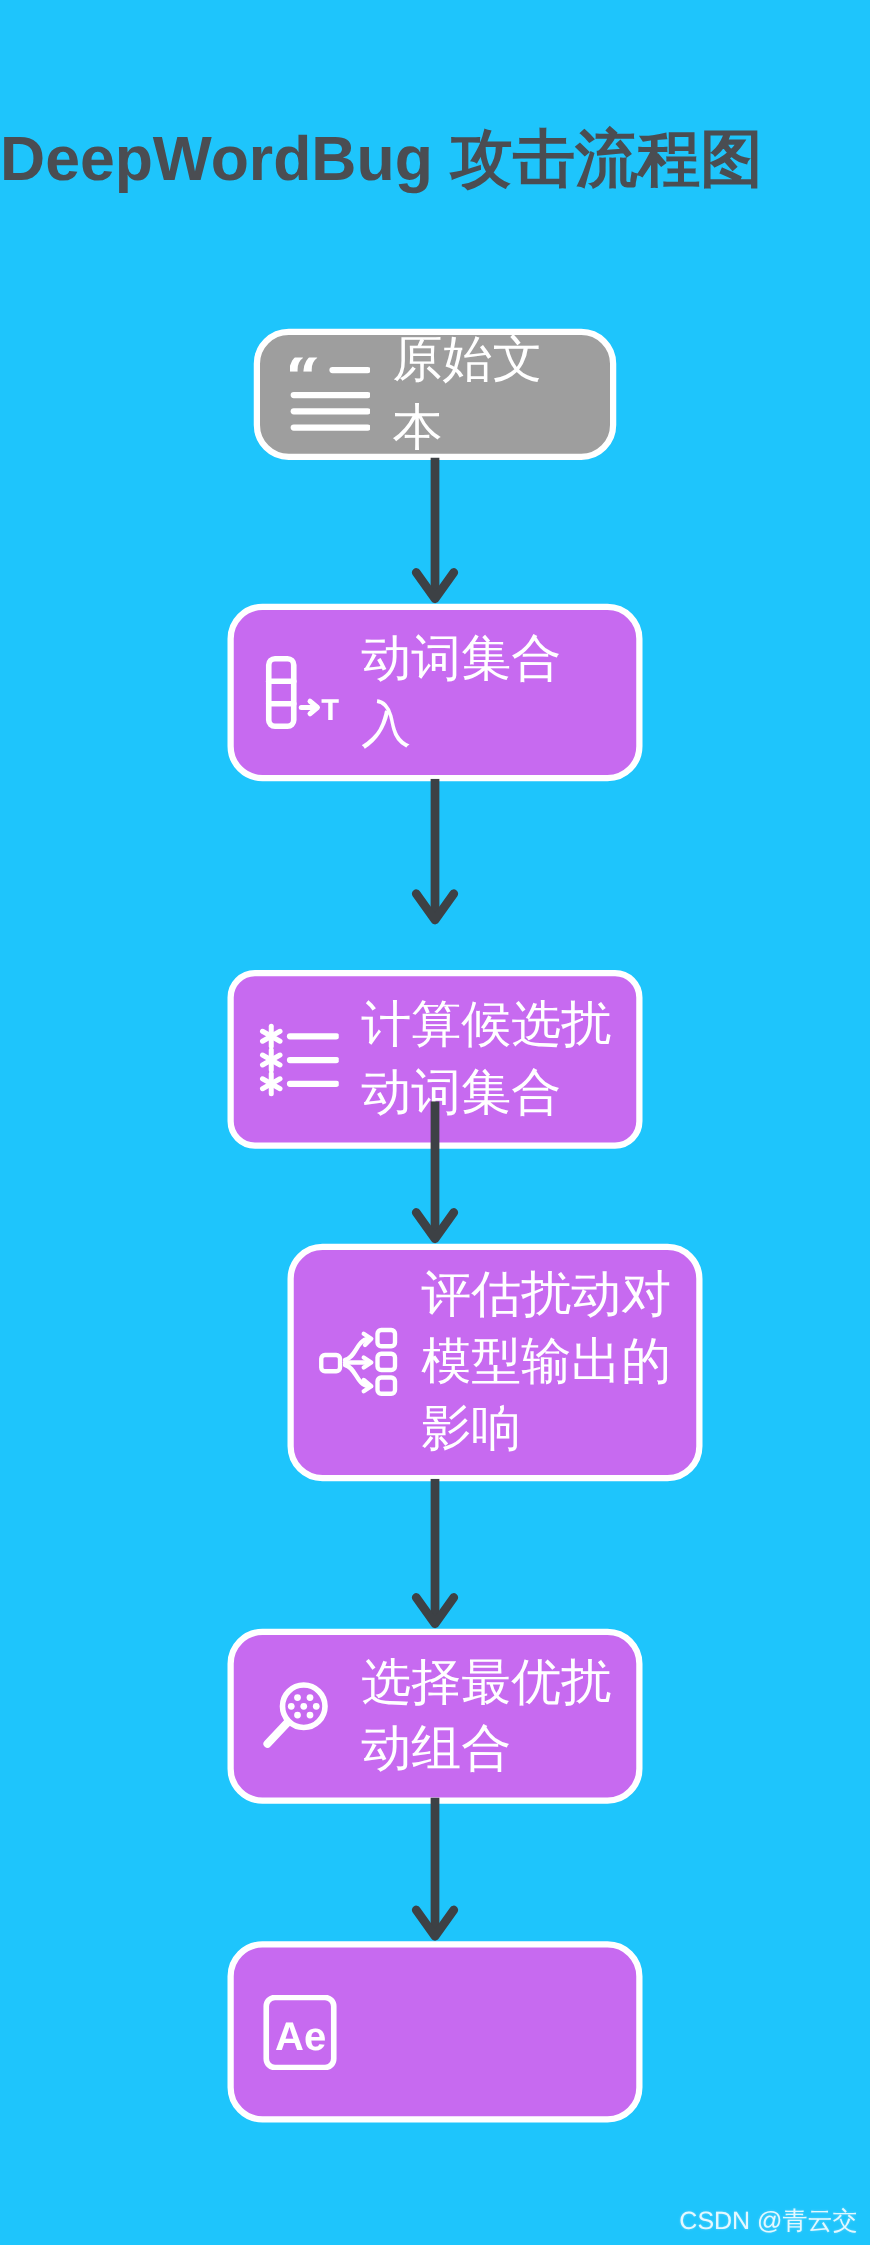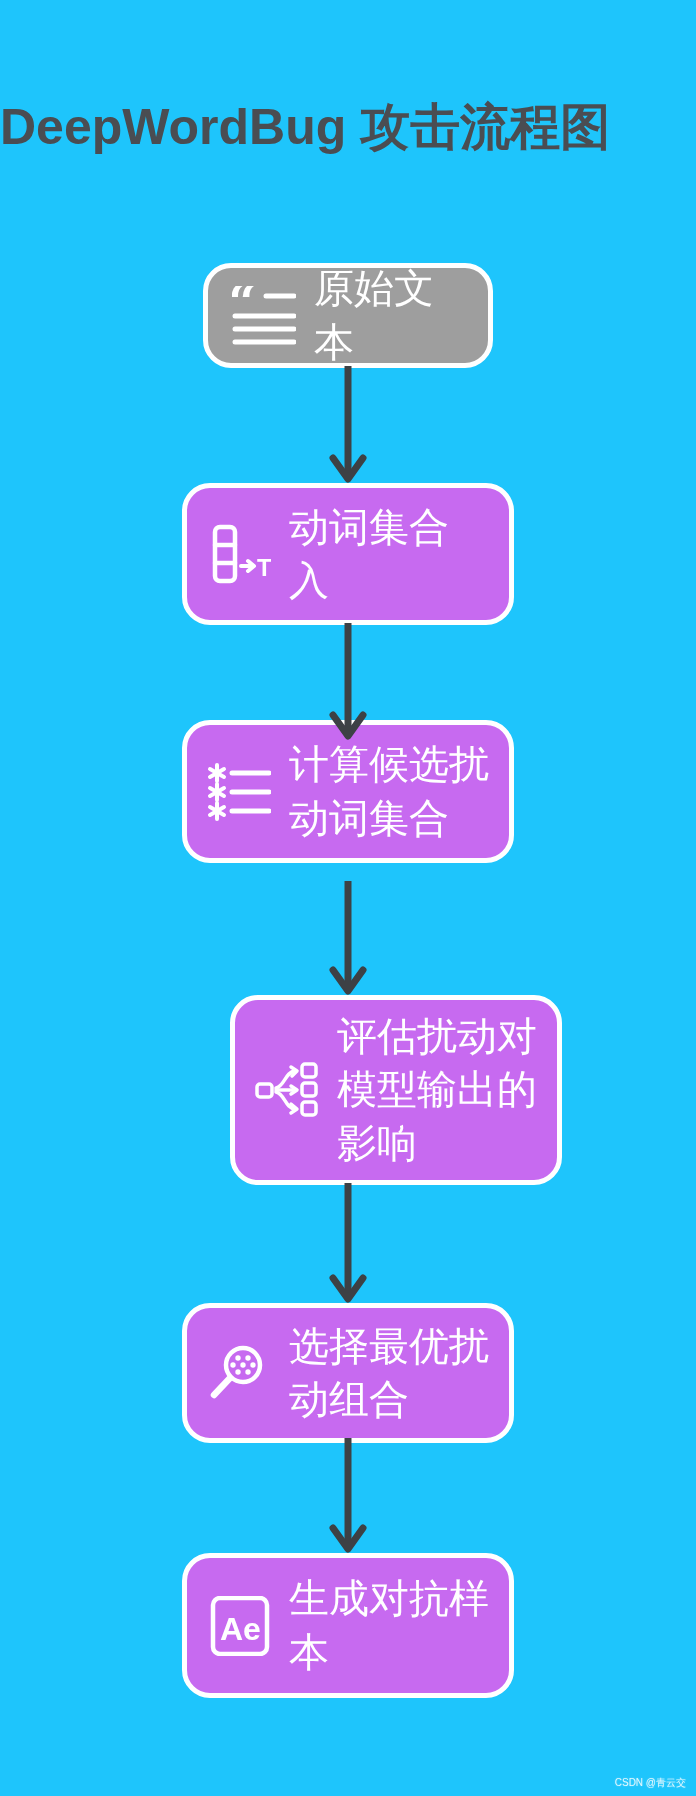--- a/index.html
+++ b/index.html
@@ -23,21 +23,21 @@
     box-sizing:border-box;
     border:5px solid var(--border,#FFFFFF);
     border-radius:28px;
     background:var(--node_purple,#C76AF0);
     padding:0 16px 0 20px;
     color:var(--text,#FFFFFF);
   }
   .step.gray{background:var(--node_gray,#9E9E9E);}
   .step-1{left:203px;top:263px;width:290px;height:105px;padding-left:24px;}
   .step-2{left:182px;top:483px;width:332px;height:142px;}
-  .step-3{left:182px;top:720px;width:332px;height:143px;}
+  .step-3{left:182px;top:776px;width:332px;height:143px;border-radius:22px;}
   .step-4{left:182px;top:995px;width:332px;height:190px;margin-left:48px;}
   .step-5{left:182px;top:1303px;width:332px;height:140px;}
   .step-6{left:182px;top:1553px;width:332px;height:145px;}
   .step-icon{flex:0 0 auto;width:64px;height:60px;}
   .step-label{
     font-size:40px;line-height:1.33;
     white-space:pre-line;
     color:var(--text,#FFFFFF);
   }
   .arrow{position:absolute;left:324px;width:48px;}
@@ -46,21 +46,21 @@
   .a3{top:881px;height:114px;}
   .a4{top:1183px;height:120px;}
   .a5{top:1438px;height:115px;}
   .arrow svg{display:block;}
   .arrow-line{stroke:var(--arrow,#3D4145);stroke-width:7;}
   .arrow-head{fill:none;stroke:var(--arrow,#3D4145);stroke-width:7;stroke-linecap:round;stroke-linejoin:round;}
   .iw{stroke:#fff;fill:none;stroke-linecap:round;stroke-linejoin:round;}
   .ifill{fill:#fff;stroke:none;}
   .watermark{
     position:absolute;right:10px;bottom:6px;
-    font-size:10px;
+    font-size:20px;
     color:rgba(255,255,255,0.85);
     text-shadow:0 0 2px rgba(255,255,255,0.35);
   }
 </style>
 </head>
 <body>
 
 <div class="canvas">
 
   <div class="title">DeepWordBug 攻击流程图</div>
@@ -144,22 +144,20 @@
     </svg>
     <div class="step-label">选择最优扰
 动组合</div>
   </div>
 
   <div class="step step-6">
     <svg class="step-icon" viewBox="0 0 64 60">
       <rect class="iw" stroke-width="4.5" x="6" y="2" width="54" height="56" rx="7"></rect>
       <text x="13" y="44" font-size="32" font-weight="bold" fill="#fff" font-family="Liberation Sans, sans-serif">Ae</text>
     </svg>
-    <div class="step-label">生成对抗样
-本</div>
   </div>
 
   <div class="arrow a1">
       <svg width="48" height="117" viewBox="0 0 48 117">
         <line class="arrow-line" x1="24" y1="0" x2="24" y2="111"></line>
         <path class="arrow-head" d="M9 92 L24 113 L39 92"></path>
       </svg>
     </div>
   <div class="arrow a2">
       <svg width="48" height="117" viewBox="0 0 48 117">

